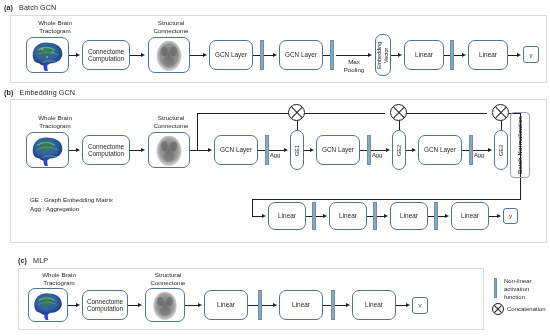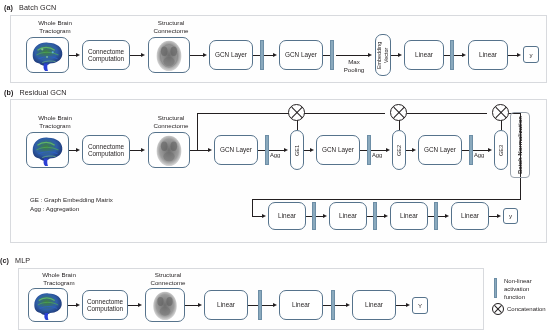--- a/index.html
+++ b/index.html
@@ -148,21 +148,21 @@
   <div class="hline" style="left:454px;top:55px;width:10px;"></div>
   <div class="arrow" style="left:462px;top:53px;"></div>
 
   <div class="node" style="left:468px;top:40px;width:40px;height:30px;">Linear</div>
 
   <div class="hline" style="left:508px;top:55px;width:11px;"></div>
   <div class="arrow" style="left:517px;top:53px;"></div>
   <div class="node tiny" style="left:523px;top:46px;width:16px;height:17px;">y</div>
 
   <div class="panel-label" style="left:4px;top:88px;">
-    <span>(b)</span><span class="ttl">Residual GCN</span>
+    <span>(b)</span><span class="ttl">Embedding GCN</span>
   </div>
   <div class="panel" style="left:10px;top:99px;width:537px;height:144px;"></div>
 
   <div class="caption" style="left:20px;top:114px;width:70px;">Whole Brain
 Tractogram</div>
   <div class="brainbox" style="left:26px;top:132px;width:43px;height:36px;">
     <svg viewBox="0 0 43 36" preserveAspectRatio="none">
       <path d="M6 18 C6 9, 14 4, 22 5 C31 5, 38 10, 37 18 C36 24, 30 27, 24 27 C20 30, 16 30, 13 27 C8 26, 6 23, 6 18 Z" fill="url(#bg1)"></path>
       <path d="M11 13 C16 9, 24 9, 29 13" stroke="#64c060" stroke-width="1.3" fill="none" opacity=".85"></path>
       <path d="M10 18 C16 14, 26 14, 33 18" stroke="#4fae55" stroke-width="1.1" fill="none" opacity=".7"></path>
@@ -273,21 +273,21 @@
   <div class="arrow" style="left:445px;top:214px;"></div>
 
   <div class="node" style="left:451px;top:202px;width:38px;height:28px;">Linear</div>
   <div class="hline" style="left:489px;top:216px;width:10px;"></div>
   <div class="arrow" style="left:497px;top:214px;"></div>
   <div class="node tiny" style="left:503px;top:208px;width:15px;height:16px;">y</div>
 
   <div class="freetext" style="left:30px;top:196px;width:200px;">GE : Graph Embedding Matrix
 Agg : Aggregation</div>
 
-  <div class="panel-label" style="left:0;top:256px;">
+  <div class="panel-label" style="left:18px;top:256px;">
     <span>(c)</span><span class="ttl">MLP</span>
   </div>
   <div class="panel" style="left:18px;top:268px;width:466px;height:62px;"></div>
 
   <div class="caption" style="left:24px;top:271px;width:70px;">Whole Brain
 Tractogram</div>
   <div class="brainbox" style="left:28px;top:288px;width:40px;height:34px;">
     <svg viewBox="0 0 43 36" preserveAspectRatio="none">
       <path d="M6 18 C6 9, 14 4, 22 5 C31 5, 38 10, 37 18 C36 24, 30 27, 24 27 C20 30, 16 30, 13 27 C8 26, 6 23, 6 18 Z" fill="url(#bg1)"></path>
       <path d="M11 13 C16 9, 24 9, 29 13" stroke="#64c060" stroke-width="1.3" fill="none" opacity=".85"></path>

